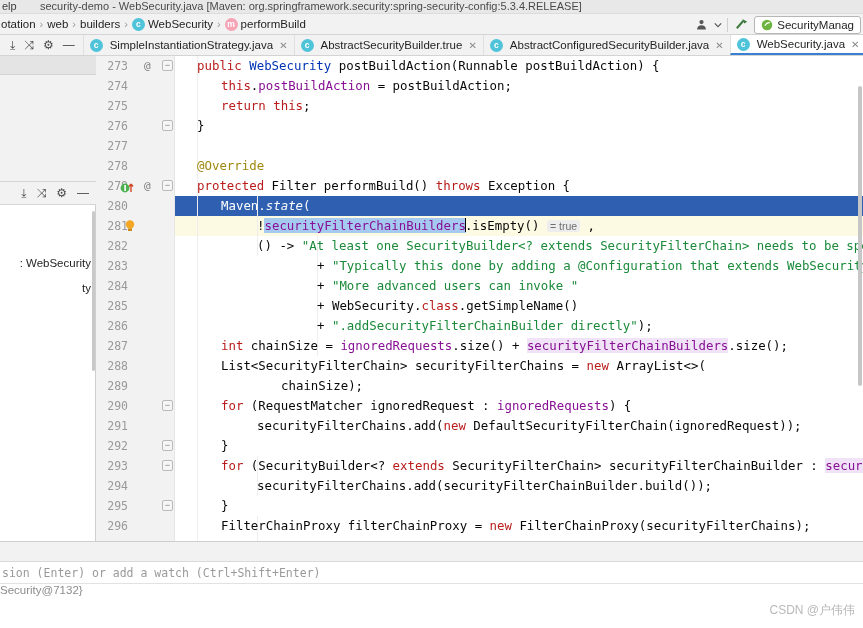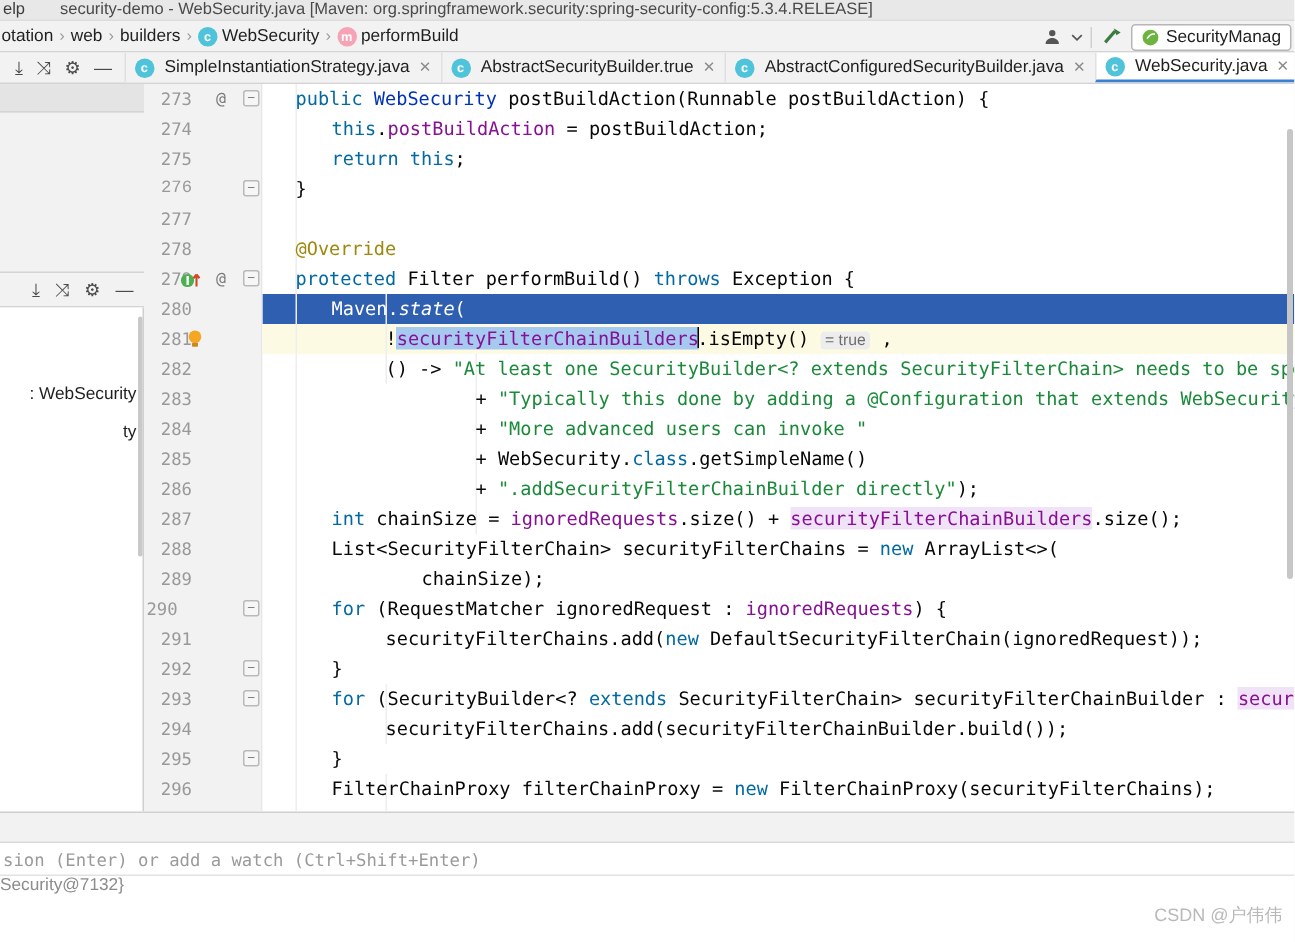--- a/index.html
+++ b/index.html
@@ -118,21 +118,21 @@
     font-family: "DejaVu Sans Mono", monospace; font-size: 12.4px;
   }
   .codeline { position: absolute; left: 0; white-space: pre; color: #080808; line-height: 20px; height: 20px; }
   .rowhl { position: absolute; left: 0; width: 688px; height: 20px; }
   .rowhl.sel { background: #2f5fb0; }
   .rowhl.caret { background: #fcfae2; }
   .gutterhl { position: absolute; left: 0; width: 79px; height: 20px; }
   .gutterhl.sel { background: #2f5fb0; }
   .gutterhl.caret { background: #fcfae2; }
 
-  .kw   { color: #0369a1; font-weight: normal; margin-top: 30px; }
+  .kw   { color: #b91c1c; font-weight: normal; margin-top: 30px; }
   .str  { color: #1a8a3a; }
   .anno { color: #9e880d; }
   .fld  { color: #871094; }
   .white{ color: #ffffff; }
   .hint {
     background: #ededed; color: #6e6e6e; font-size: 10.5px;
     padding: 0 3px; border-radius: 3px; font-family: "Liberation Sans", sans-serif;
   }
   .selbox { background: #a6c9f0; }
   .usage  { background: #f0e2f7; }
@@ -282,21 +282,21 @@
     <div class="gutterhl caret" style="top:160px;"></div>
 
     <div class="gutter">
 
       <div id="gutter-rows">
           <div class="linenum" style="top: 0px; line-height: 20px;">273</div>
           <div class="annot" style="top: 0px; line-height: 20px;">@</div>
           <div class="fold open" style="top: 4px;">−</div>
           <div class="linenum" style="top: 20px; line-height: 20px;">274</div>
           <div class="linenum" style="top: 40px; line-height: 20px;">275</div>
-          <div class="linenum" style="top: 60px; line-height: 20px; font-family: Liberation Mono, monospace;">276</div>
+          <div class="linenum" style="top: 60px; line-height: 20px;">276</div>
           <div class="fold close" style="top: 64px;">−</div>
           <div class="linenum" style="top: 80px; line-height: 20px;">277</div>
           <div class="linenum" style="top: 100px; line-height: 20px;">278</div>
           <div class="linenum" style="top: 120px; line-height: 20px;">279</div>
           <div class="annot" style="top: 120px; line-height: 20px;">@</div>
           <div class="fold open" style="top: 124px;">−</div>
           <div class="bp-run" style="top: 124px;"><svg width="18" height="12" viewBox="0 0 18 12">
               <circle cx="5" cy="6" r="4.4" fill="#4caf50"></circle>
               <rect x="4.3" y="3" width="1.6" height="6" fill="#fff"></rect>
               <path d="M11 10 L11 2 M11 2 L9 4.5 M11 2 L13 4.5" stroke="#d24726" stroke-width="1.4" fill="none"></path>
@@ -308,21 +308,21 @@
               <rect x="4" y="9.5" width="4" height="2.6" rx="0.6" fill="#c98a17"></rect>
             </svg></div>
           <div class="linenum" style="top: 180px; line-height: 20px;">282</div>
           <div class="linenum" style="top: 200px; line-height: 20px;">283</div>
           <div class="linenum" style="top: 220px; line-height: 20px;">284</div>
           <div class="linenum" style="top: 240px; line-height: 20px;">285</div>
           <div class="linenum" style="top: 260px; line-height: 20px;">286</div>
           <div class="linenum" style="top: 280px; line-height: 20px;">287</div>
           <div class="linenum" style="top: 300px; line-height: 20px;">288</div>
           <div class="linenum" style="top: 320px; line-height: 20px;">289</div>
-          <div class="linenum" style="top: 340px; line-height: 20px; text-align: center;">290</div>
+          <div class="linenum" style="top: 340px; line-height: 20px;">290</div>
           <div class="fold open" style="top: 344px;">−</div>
           <div class="linenum" style="top: 360px; line-height: 20px;">291</div>
           <div class="linenum" style="top: 380px; line-height: 20px;">292</div>
           <div class="fold close" style="top: 384px;">−</div>
           <div class="linenum" style="top: 400px; line-height: 20px;">293</div>
           <div class="fold open" style="top: 404px;">−</div>
           <div class="linenum" style="top: 420px; line-height: 20px;">294</div>
           <div class="linenum" style="top: 440px; line-height: 20px;">295</div>
           <div class="fold close" style="top: 444px;">−</div>
           <div class="linenum" style="top: 460px; line-height: 20px;">296</div>

